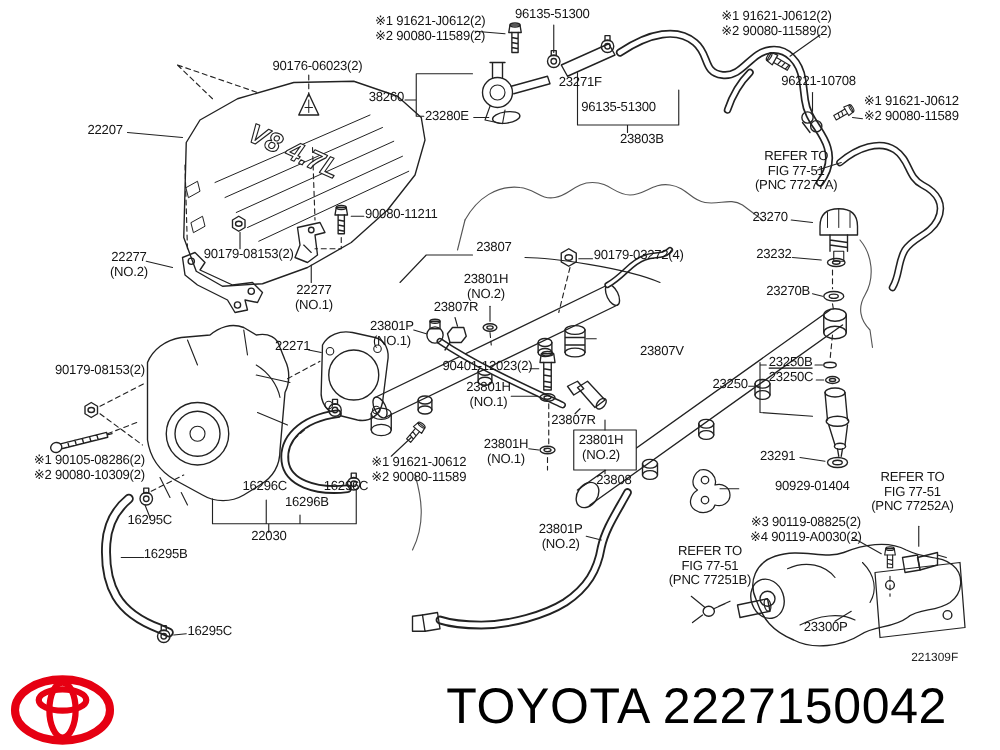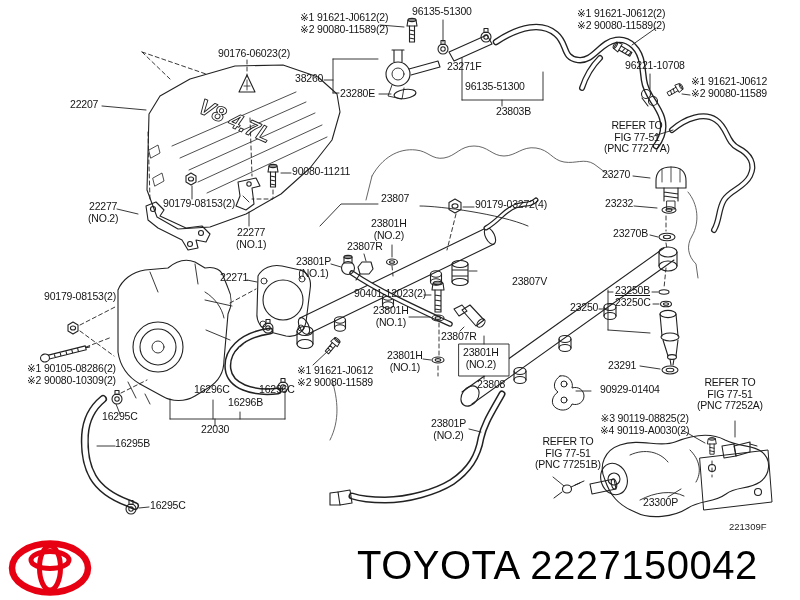--- a/index.html
+++ b/index.html
@@ -465,21 +465,21 @@
       <div class="plabel" style="left: 465px; top: 379px; margin-left: 12px;">23808</div>
       <div class="plabel" style="left: 431px; top: 418px;">23801P
 (NO.2)</div>
       <div class="plabel" style="left: 602px; top: 169px;">23270</div>
       <div class="plabel" style="left: 605px; top: 198px;">23232</div>
       <div class="plabel" style="left: 613px; top: 228px;">23270B</div>
       <div class="plabel" style="left: 615px; top: 285px; text-decoration: underline;">23250B</div>
       <div class="plabel" style="left: 615px; top: 297px;">23250C</div>
       <div class="plabel" style="left: 570px; top: 302px;">23250</div>
       <div class="plabel" style="left: 608px; top: 360px;">23291</div>
-      <div class="plabel" style="left: 600px; top: 384px; text-align: center;">90929-01404</div>
+      <div class="plabel" style="left: 620px; top: 384px; text-align: center;">90929-01404</div>
       <div class="plabel left" style="left: 697px; top: 377px;">REFER TO
 FIG 77-51
 (PNC 77252A)</div>
       <div class="plabel left" style="left: 600px; top: 413px;">※3 90119-08825(2)
 ※4 90119-A0030(2)</div>
       <div class="plabel left" style="left: 535px; top: 436px;">REFER TO
 FIG 77-51
 (PNC 77251B)</div>
       <div class="plabel" style="left: 643px; top: 497px;">23300P</div>
     </div>

